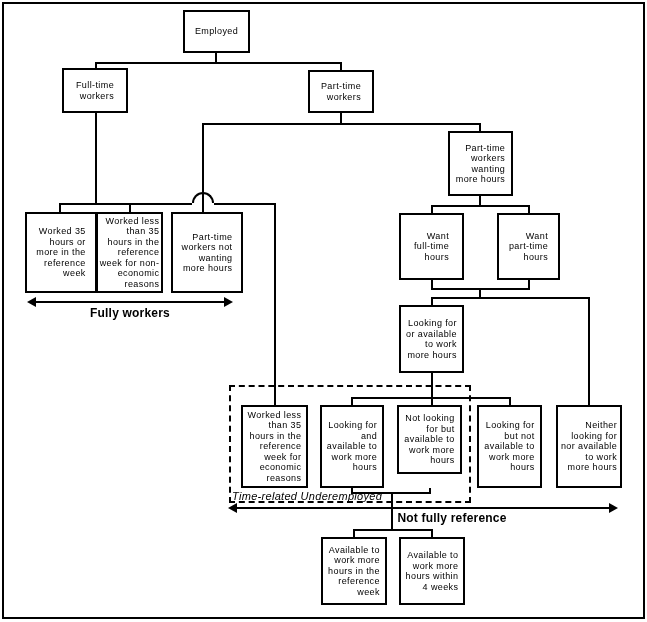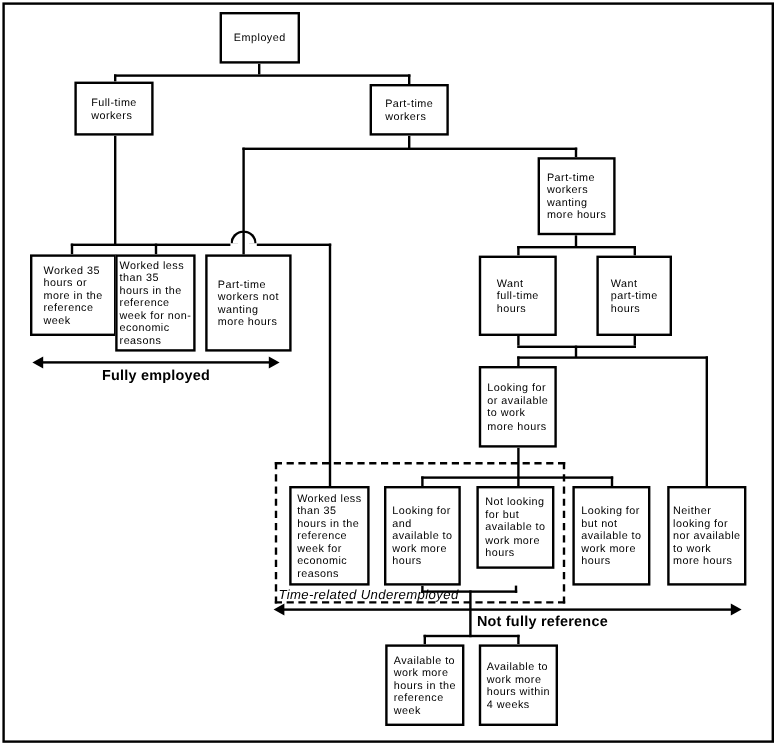--- a/index.html
+++ b/index.html
@@ -4,21 +4,21 @@
 <style>
   html,body{margin:0;padding:0;background:#ffffff;}
   #stage{
     position:relative;width:647px;height:622px;background:#ffffff;
     font-family:"Liberation Sans", sans-serif;color:#000;overflow:hidden;
   }
   .frame{position:absolute;left:2px;top:2px;width:639px;height:613px;border:2px solid #000;}
   .box{
     position:absolute;border:2px solid #000;background:#fff;
     display:flex;align-items:center;justify-content:center;
-    text-align:left;font-size:9px;line-height:10.5px;letter-spacing:0.4px;
+    text-align:right;font-size:9px;line-height:10.5px;letter-spacing:0.4px;
     white-space:pre-line;box-sizing:border-box;
   }
   .h{position:absolute;height:2px;background:#000;}
   .v{position:absolute;width:2px;background:#000;}
   .hump{
     position:absolute;left:192px;top:192px;width:22px;height:11px;
     border:2px solid #000;border-bottom:none;border-radius:11px 11px 0 0;
     box-sizing:border-box;background:transparent;
   }
   .dashed{
@@ -86,21 +86,21 @@
   <div class="hump"></div>
 
   <div class="dashed"></div>
   <div class="lbl-italic" style="left:232px;top:490px;">Time-related Underemployed</div>
 
   <div class="box" style="left:183px;top:10px;width:67px;height:43px">Employed</div>
   <div class="box" style="left:62px;top:68px;width:66px;height:45px">Full-time
 workers</div>
   <div class="box" style="left:308px;top:70px;width:66px;height:43px">Part-time
 workers</div>
-  <div class="box" style="left:25px;top:212px;width:72px;height:68px">Worked 35
+  <div class="box" style="left:25px;top:212px;width:72px;height:81px">Worked 35
 hours or
 more in the
 reference
 week</div>
   <div class="box" style="left:96px;top:212px;width:67px;height:81px">Worked less
 than 35
 hours in the
 reference
 week for non-
 economic
@@ -158,21 +158,21 @@
   <div class="box" style="left:399px;top:537px;width:66px;height:68px">Available to
 work more
 hours within
 4 weeks</div>
 
   <div>
     <div class="ah ah-l" style="left:27px;top:297px"></div>
     <div class="h" style="left:34px;top:301px;width:192px"></div>
     <div class="ah ah-r" style="left:224px;top:297px"></div>
   </div>
-  <div class="lbl-bold" style="left:27px;top:306px;width:206px">Fully employed</div>
+  <div class="lbl-bold" style="left:27px;top:306px;width:206px">Fully workers</div>
 
   <div>
     <div class="ah ah-l" style="left:228px;top:503px"></div>
     <div class="h" style="left:235px;top:507px;width:376px"></div>
     <div class="ah ah-r" style="left:609px;top:503px"></div>
   </div>
   <div class="lbl-bold" style="left:392px;top:511px;width:120px">Not fully reference</div>
 </div>
 
 </body></html>

